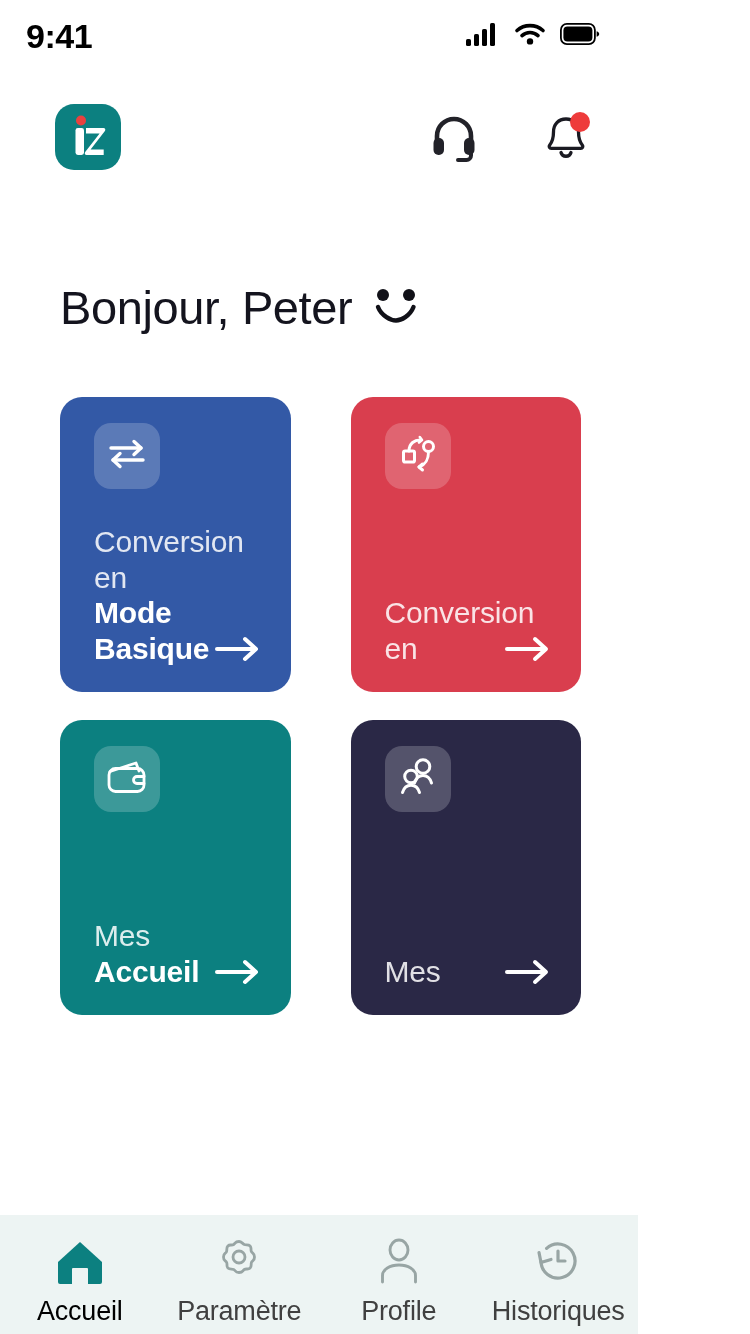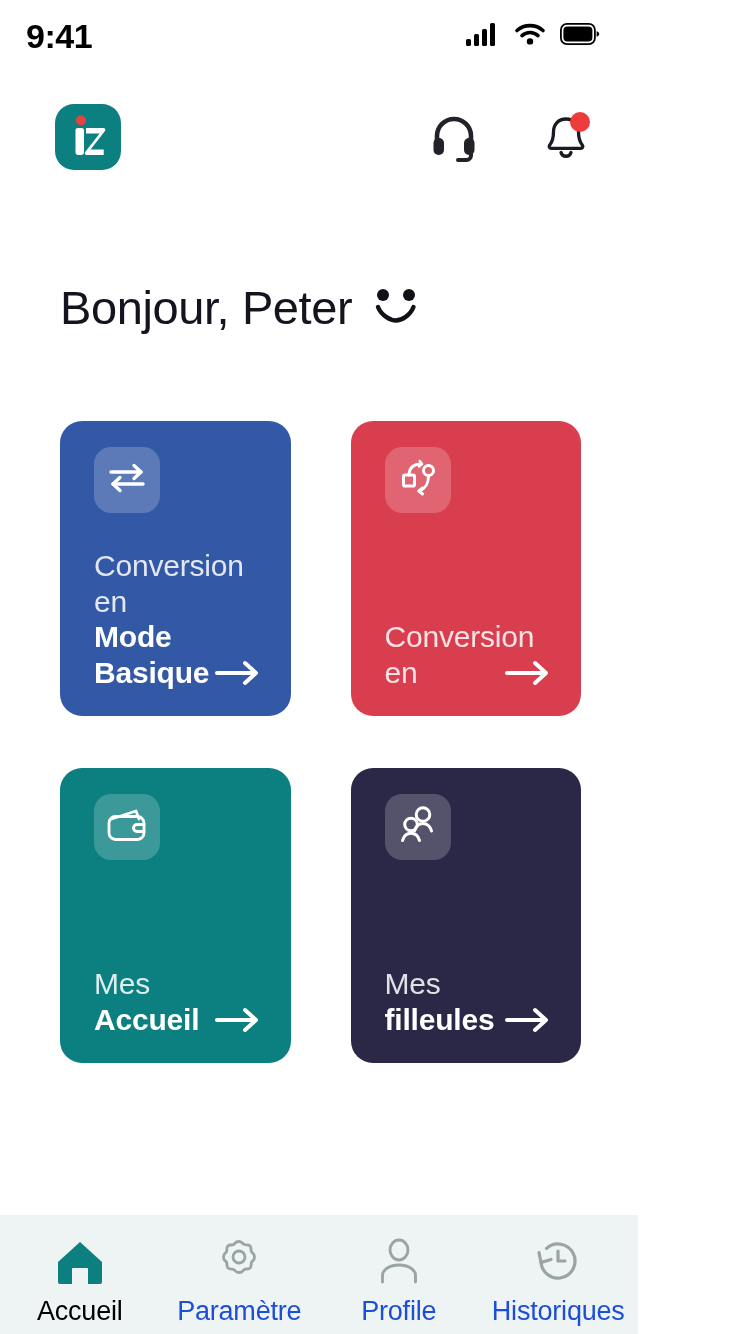--- a/index.html
+++ b/index.html
@@ -79,21 +79,20 @@
     flex:0 0 auto;
   }
   .card {
     position:relative;
     height:295px;
     border-radius:22px;
     padding:26px 32px 26px 34px;
     display:flex; flex-direction:column;
     cursor:pointer;
     overflow:hidden;
-    margin-top:24px;
   }
   .card-badge {
     width:66px; height:66px;
     border-radius:17px;
     display:flex; align-items:center; justify-content:center;
     background:rgba(255,255,255,0.20);
     flex:0 0 auto;
   }
   .card-title { margin-top:auto; }
   .card-line1 {
@@ -125,21 +124,21 @@
     flex:0 0 auto;
   }
   .tab {
     flex:1;
     display:flex; flex-direction:column; align-items:center; gap:9px;
     cursor:pointer;
   }
   .tab-icon { height:50px; display:flex; align-items:center; justify-content:center; }
   .tab-label {
     font-size:27px; font-weight:400;
-    color:#1d4ed8;
+    color:#404040;
     letter-spacing:-0.2px;
   }
   .tab.active .tab-label { color:#000000; }
 </style>
 </head>
 <body>
 
 <div class="phone">
 
   <div class="statusbar">
@@ -285,21 +284,20 @@
           <svg width="44" height="42" viewBox="0 0 44 42">
             <circle cx="27" cy="10.5" r="6.8" stroke="#fff" stroke-width="3" fill="none"></circle>
             <path d="M18.5 27c1.5-5 5-7.5 8.5-7.5s7 2.5 8.5 7.5" stroke="#fff" stroke-width="3" fill="none" stroke-linecap="round"></path>
             <circle cx="15" cy="20.5" r="6.3" stroke="#fff" stroke-width="3" fill="none"></circle>
             <path d="M6.5 36.5c1.4-4.8 4.8-7.2 8.5-7.2s7.1 2.4 8.5 7.2" stroke="#fff" stroke-width="3" fill="none" stroke-linecap="round"></path>
           </svg>
         </span>
       </div>
       <div class="card-title">
         <div class="card-line1">Mes</div>
-        <div class="card-line2">filleules</div>
       </div>
       <div class="card-arrow">
         <svg width="46" height="30" viewBox="0 0 46 30">
           <path d="M2 15h38" stroke="#fff" stroke-width="4" stroke-linecap="round" fill="none"></path>
           <path d="M30 5l11 10-11 10" stroke="#fff" stroke-width="4" fill="none" stroke-linecap="round" stroke-linejoin="round"></path>
         </svg>
       </div>
     </div>
 
   </div>

